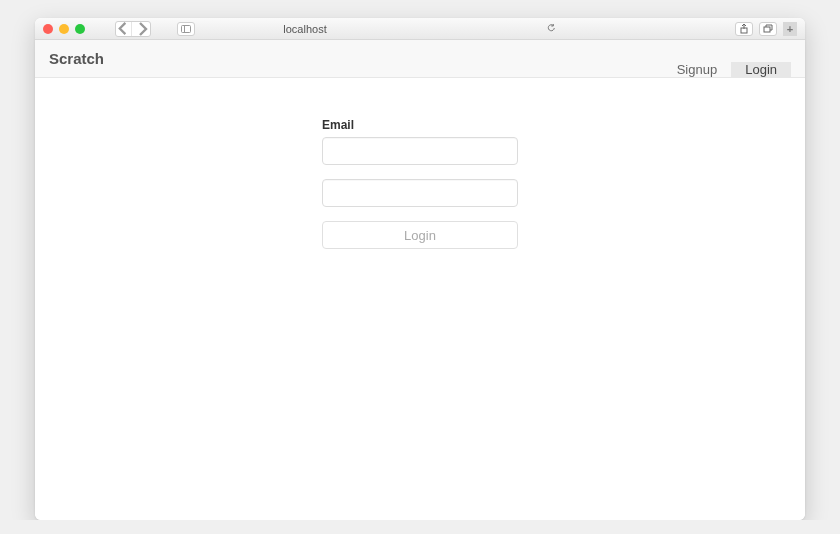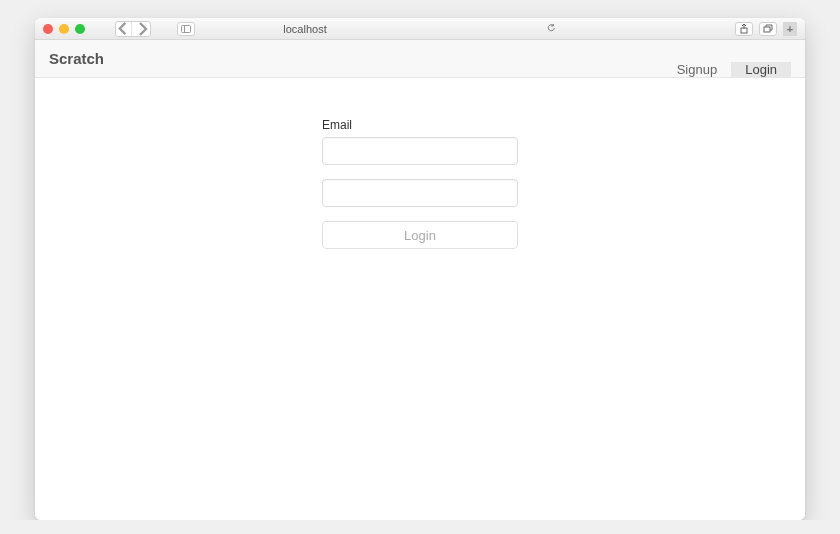--- a/index.html
+++ b/index.html
@@ -140,21 +140,21 @@
     }
     .form {
       width: 196px;
     }
     .form-group {
       margin-bottom: 14px;
     }
     .form-label {
       display: block;
       font-size: 12px;
-      font-weight: 400;
+      font-weight: 700;
       color: #333;
       margin-bottom: 5px;
     }
     .form-input {
       width: 100%;
       height: 28px;
       border: 1px solid #dcdcdc;
       border-radius: 4px;
       padding: 4px 8px;
       font-size: 13px;

